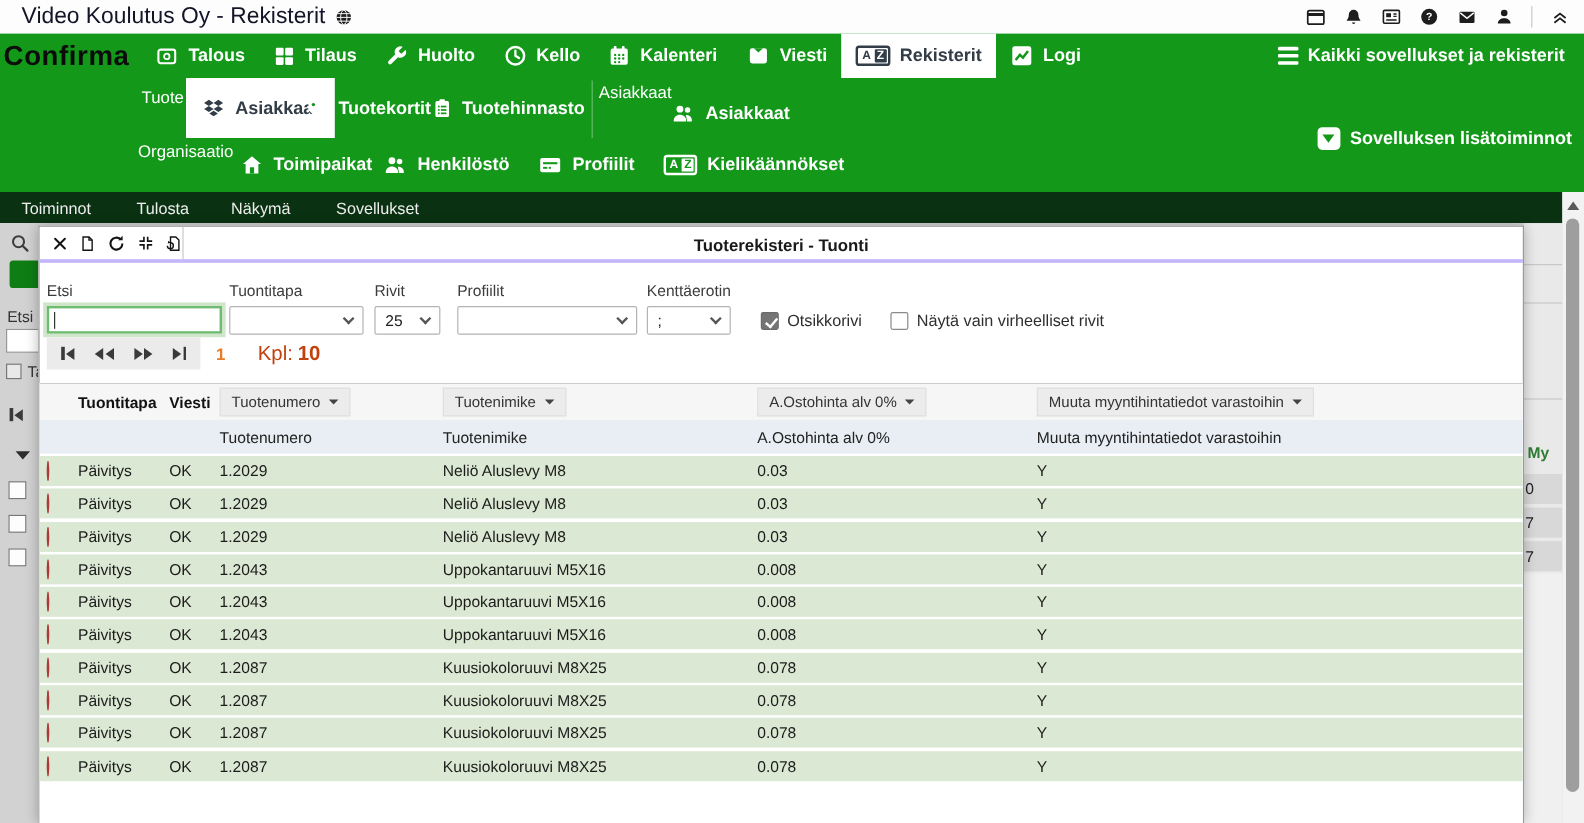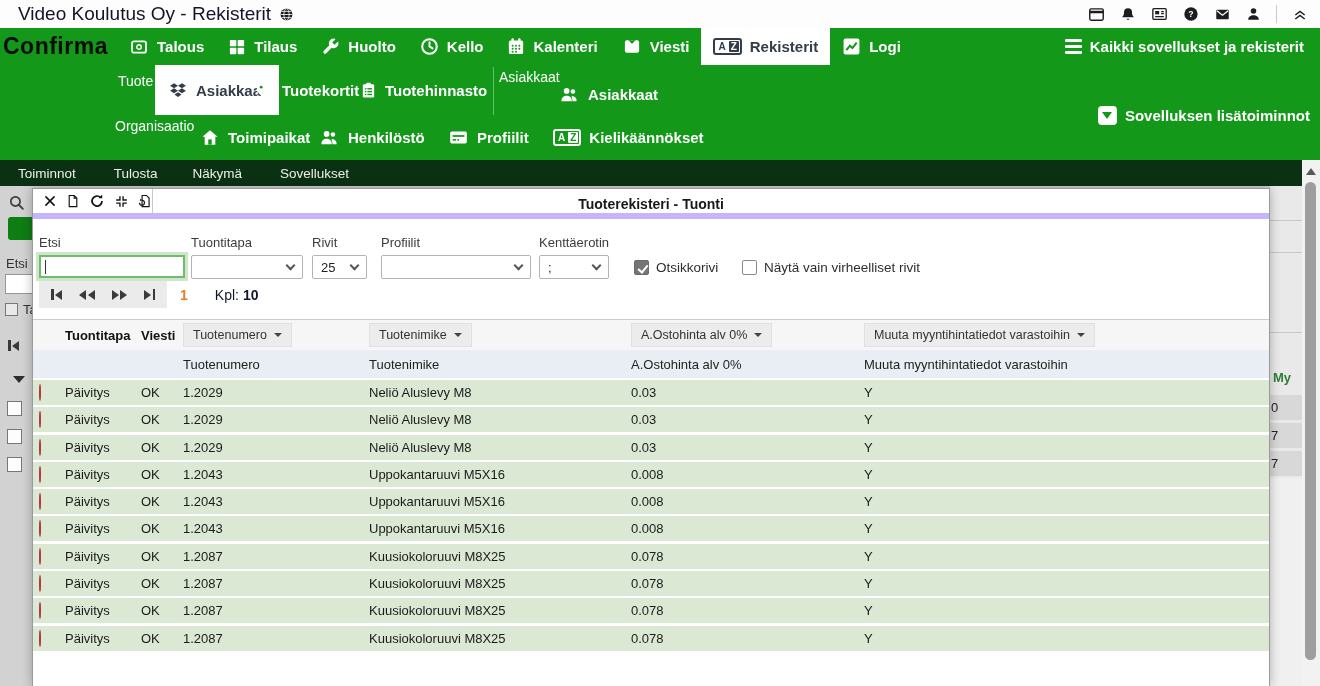--- a/index.html
+++ b/index.html
@@ -76,21 +76,21 @@
   .rs-bottom { position:absolute; left:0; top:292px; bottom:0; width:100%; background:#f0f0f0; }
 
   .scrollbar { position:absolute; right:0; top:160px; width:18px; height:526px; background:#f2f2f2; }
   .sb-up { position:absolute; left:4px; top:8px; width:0; height:0; border-left:5px solid transparent; border-right:5px solid transparent; border-bottom:7px solid #5a5a5a; }
   .sb-thumb { position:absolute; left:3px; top:22px; width:11px; height:478px; background:#9e9e9e; border-radius:6px; }
 
   
   .dialog { position:absolute; left:32px; top:188px; width:1238px; height:498px; background:#fff;
     border:1px solid #9a9a9a; border-bottom:none; box-shadow:0 0 10px rgba(0,0,0,.28);
     display:flex; flex-direction:column; z-index:5; }
-  .dheader { position:relative; height:30px; border-bottom:6px solid #c4b5fd; flex:0 0 auto; }
+  .dheader { position:relative; height:30px; border-bottom:3px solid #c4b5fd; flex:0 0 auto; }
   .dtoolbar { position:absolute; left:0; top:0; height:100%; width:120px; display:flex; align-items:center;
     gap:9px; padding-left:10px; border-right:1px solid #c9c9c9; color:#141414; }
   .dtoolbar > span { cursor:pointer; display:flex; }
   .dtitle { position:absolute; left:0; right:0; text-align:center; line-height:30px; font-weight:700; font-size:14px; color:#191919; }
 
   .filters { position:relative; height:100px; flex:0 0 auto; }
   .fgroup { position:absolute; top:16px; }
   .flabel { font-size:13px; color:#3c3c3c; margin-bottom:5px; }
   .finput { width:146px; height:23px; background:#fff; border:2px solid #6fbb6f; box-shadow:0 0 0 3px #cfe6ca; display:flex; align-items:center; }
   .caret-line { width:1px; height:14px; background:#333; margin-left:4px; }
@@ -104,21 +104,21 @@
   .checkbox.checked::after { content:""; position:absolute; left:4.5px; top:1.5px; width:4px; height:8px;
     border-right:2px solid #fff; border-bottom:2px solid #fff; transform:rotate(40deg); }
 
   .pager { position:absolute; left:6px; top:62px; height:27px; display:flex; align-items:center; }
   .pg-group { background:#ebebeb; height:27px; display:flex; align-items:center; padding:0 12px; gap:17px; }
   .pg { display:flex; align-items:center; gap:1.5px; cursor:pointer; }
   .tri-l { width:0; height:0; border-top:5px solid transparent; border-bottom:5px solid transparent; border-right:7px solid #3a3a3a; }
   .tri-r { width:0; height:0; border-top:5px solid transparent; border-bottom:5px solid transparent; border-left:7px solid #3a3a3a; }
   .pbar { width:2.5px; height:11px; background:#3a3a3a; }
   .pnum { margin-left:13px; color:#e87b26; font-weight:700; font-size:14px; }
-  .kpl { margin-left:27px; font-size:14px; color:#0f172a; }
+  .kpl { margin-left:27px; font-size:17px; color:#c2410c; }
   .kpl b { margin-left:4px; }
 
   .tablewrap { flex:1; background:#fff; overflow:hidden; }
   .grid-row { display:grid; grid-template-columns:26px 76px 42px 186px 262px 233px 1fr;
     padding-left:6px; align-items:center; }
   .thead1 { height:31px; background:#f6f6f6; border-top:1px solid #ccc; font-size:13px; color:#111; }
   .thead1 .bold { font-weight:700; white-space:nowrap; }
   .picker { justify-self:start; display:flex; align-items:center; gap:7px; background:#ececec; border:1px solid #e0e0e0;
     padding:4px 9px; font-size:12.5px; color:#333; cursor:pointer; white-space:nowrap; }
   .caret-s { width:0; height:0; border-left:4px solid transparent; border-right:4px solid transparent; border-top:4.5px solid #444; }

